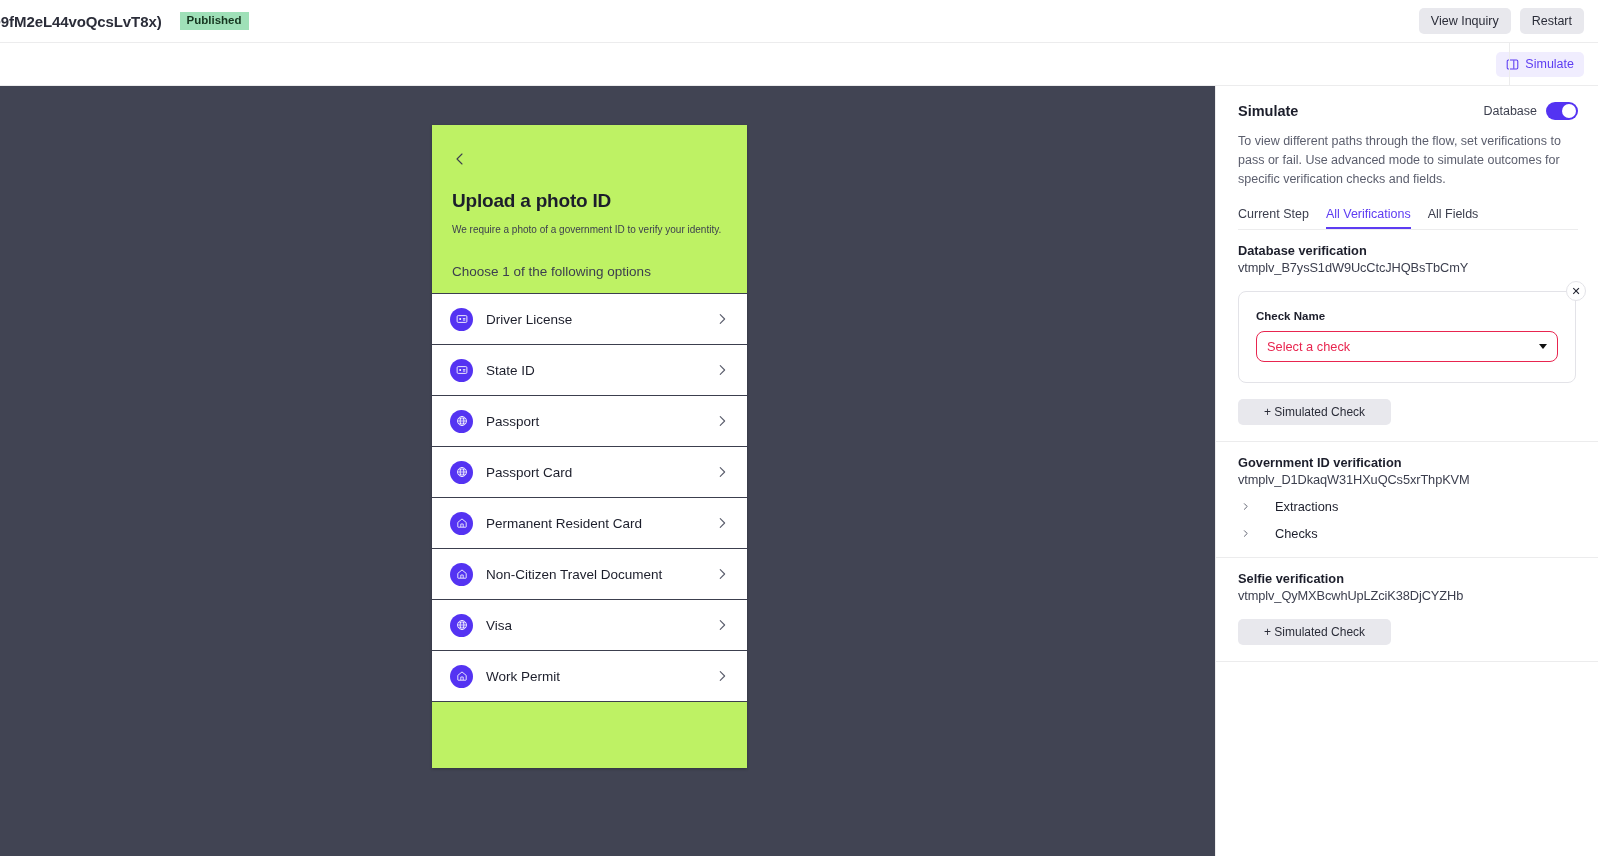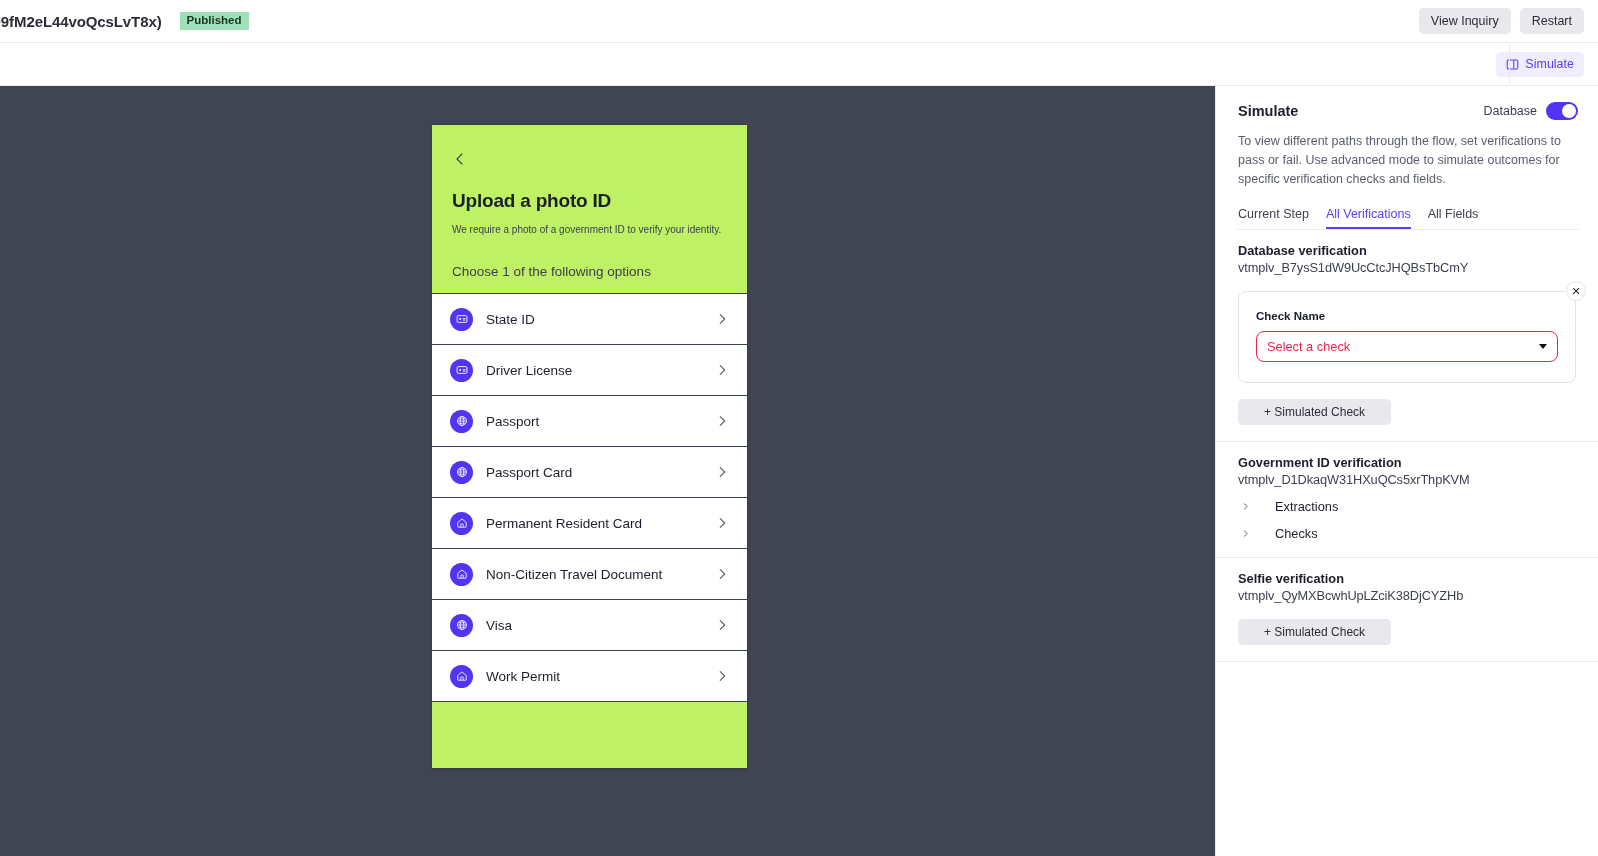--- a/index.html
+++ b/index.html
@@ -234,37 +234,37 @@
   <div class="opt-list" id="opt-list">
       <div class="opt">
         <span class="opt-icon">
           <svg width="12" height="12" viewBox="0 0 16 16" fill="none">
             <rect x="1.5" y="3.5" width="13" height="9" rx="1.4" stroke="#fff" stroke-width="1.2"></rect>
             <circle cx="5.6" cy="8" r="1.3" fill="#fff"></circle>
             <rect x="9" y="6.6" width="3.6" height="1.1" rx="0.5" fill="#fff"></rect>
             <rect x="9" y="8.8" width="3.6" height="1.1" rx="0.5" fill="#fff"></rect>
           </svg>
         </span>
-        <span class="opt-label">State ID</span>
+        <span class="opt-label">Driver License</span>
         <span class="opt-chev">
           <svg width="14" height="14" viewBox="0 0 16 16" fill="none">
             <path d="M6 3l5 5-5 5" stroke="#5b5e6d" stroke-width="1.3" stroke-linecap="round" stroke-linejoin="round"></path>
           </svg>
         </span>
       </div>
       <div class="opt">
         <span class="opt-icon">
           <svg width="12" height="12" viewBox="0 0 16 16" fill="none">
             <rect x="1.5" y="3.5" width="13" height="9" rx="1.4" stroke="#fff" stroke-width="1.2"></rect>
             <circle cx="5.6" cy="8" r="1.3" fill="#fff"></circle>
             <rect x="9" y="6.6" width="3.6" height="1.1" rx="0.5" fill="#fff"></rect>
             <rect x="9" y="8.8" width="3.6" height="1.1" rx="0.5" fill="#fff"></rect>
           </svg>
         </span>
-        <span class="opt-label">Driver License</span>
+        <span class="opt-label">State ID</span>
         <span class="opt-chev">
           <svg width="14" height="14" viewBox="0 0 16 16" fill="none">
             <path d="M6 3l5 5-5 5" stroke="#5b5e6d" stroke-width="1.3" stroke-linecap="round" stroke-linejoin="round"></path>
           </svg>
         </span>
       </div>
       <div class="opt">
         <span class="opt-icon">
           <svg width="12" height="12" viewBox="0 0 16 16" fill="none">
             <circle cx="8" cy="8" r="6" stroke="#fff" stroke-width="1.1"></circle>

